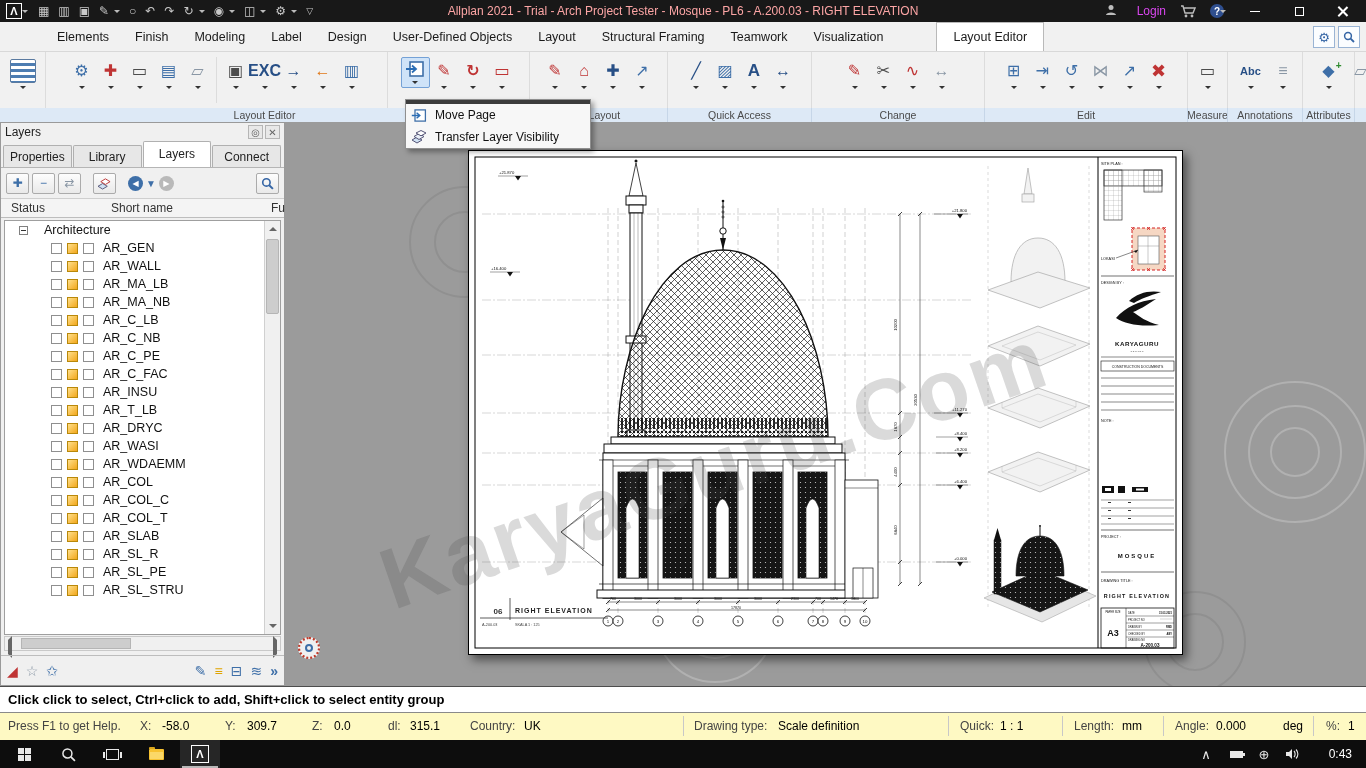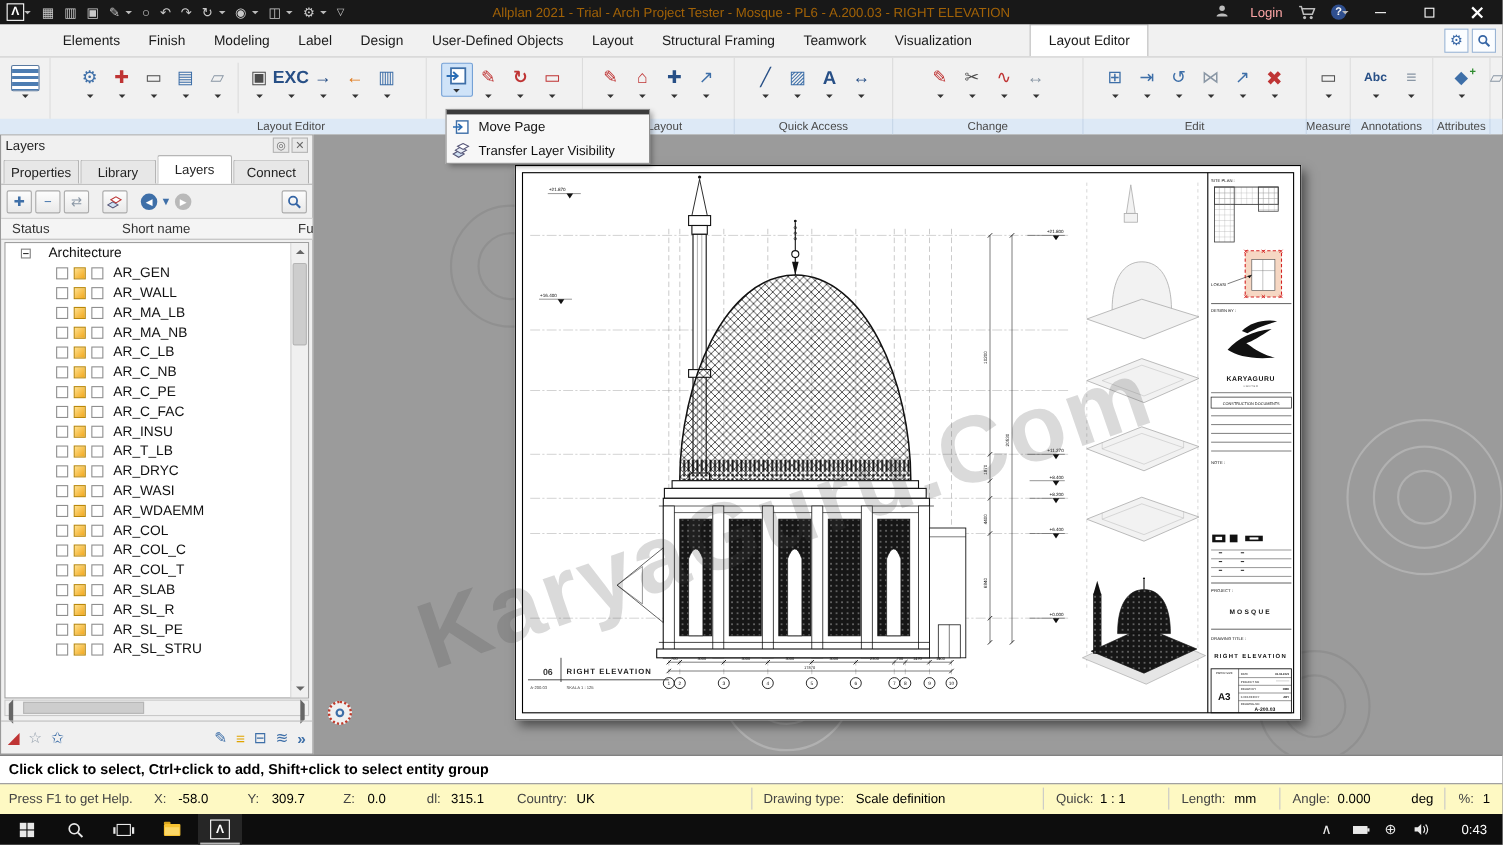--- a/index.html
+++ b/index.html
@@ -5,29 +5,29 @@
 *{margin:0;padding:0;box-sizing:border-box}
 html,body{width:1366px;height:768px;overflow:hidden}
 body{position:relative;font-family:"Liberation Sans","DejaVu Sans",sans-serif;background:#9b9b9b;font-size:12px;color:#222}
 .abs{position:absolute}
 
 #titlebar{position:absolute;left:0;top:0;width:1366px;height:22px;background:#181818;color:#e8e8e8;display:flex;align-items:center;z-index:60}
 #titlebar .logo{width:16px;height:16px;border:1.5px solid #fff;color:#fff;font-weight:bold;font-size:11px;display:flex;align-items:center;justify-content:center;margin:0 4px 0 6px}
 .qat{display:flex;align-items:center;gap:9px;margin-left:10px;color:#c9c9c9;font-size:12px}
 .qat .qi{cursor:default}
 .tb-caret{width:0;height:0;border:3px solid transparent;border-top-color:#bbb;margin-left:-4px;margin-top:3px}
-#win-title{position:absolute;left:50%;transform:translateX(-50%);font-size:12px;color:#a16207;white-space:nowrap}
+#win-title{position:absolute;left:50%;transform:translateX(-50%);font-size:12px;color:#fca5a5;white-space:nowrap}
 #tb-right{position:absolute;right:0;top:0;height:22px;display:flex;align-items:center;gap:14px;padding-right:8px}
 #tb-right .wbtn{width:30px;height:22px;display:flex;align-items:center;justify-content:center}
 .min-glyph{width:10px;height:1px;background:#fff}
 .max-glyph{width:9px;height:9px;border:1px solid #fff}
 .close-glyph{position:relative;width:10px;height:10px}
 .close-glyph:before,.close-glyph:after{content:"";position:absolute;left:4px;top:-1px;width:1.5px;height:13px;background:#fff}
 .close-glyph:before{transform:rotate(45deg)}.close-glyph:after{transform:rotate(-45deg)}
-.login{display:flex;align-items:flex-start;gap:20px;color:#fca5a5}
+.login{display:flex;align-items:flex-start;gap:20px;color:#d946ef}
 .help-circ{width:14px;height:14px;border-radius:50%;background:#2f4f8f;color:#fff;font-weight:bold;font-size:10px;display:flex;align-items:center;justify-content:center}
 
 #menubar{position:absolute;left:0;top:22px;width:1366px;height:30px;background:#f1f1f1;border-bottom:1px solid #d8d8d8;display:flex;align-items:stretch;z-index:40}
 #menu-items{display:flex;align-items:stretch;margin-left:44px}
 .menu-item{display:flex;align-items:center;padding:0 13px;font-size:12.5px;color:#1a1a1a;white-space:nowrap}
 .menu-item:last-child{background:#fff;border:1px solid #b9b9b9;border-bottom:none;margin-left:40px;padding:0 16px}
 #menu-right{position:absolute;right:6px;top:4px;display:flex;gap:3px}
 .mrb{width:22px;height:22px;border:1px solid #9ab4d4;background:#fbfdff;display:flex;align-items:center;justify-content:center;color:#3565a5;font-size:13px}
 
 #ribbon{position:absolute;left:0;top:52px;width:1366px;height:70px;background:#f1f1f1;border-bottom:1px solid #cfcfcf;z-index:30}

